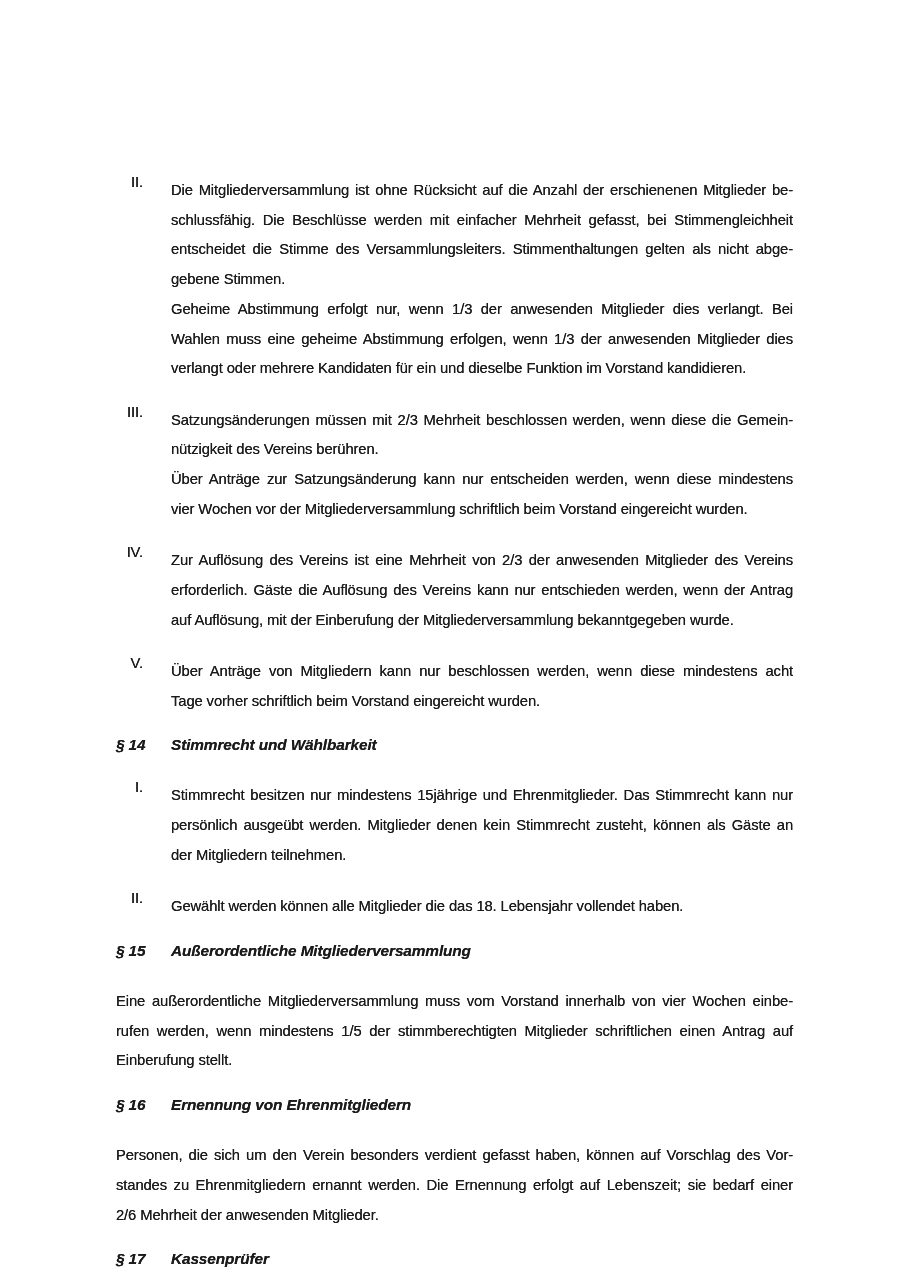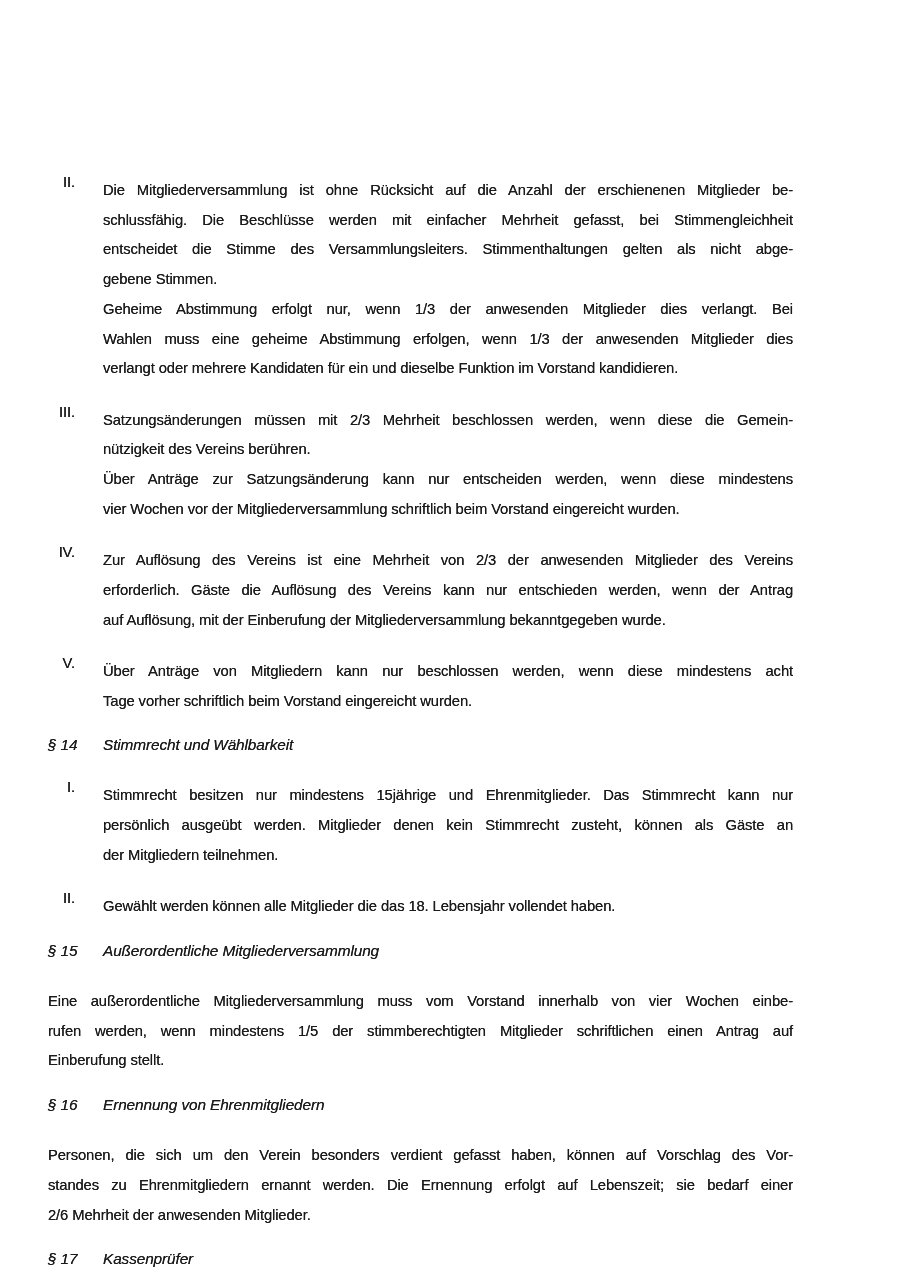--- a/index.html
+++ b/index.html
@@ -6,21 +6,21 @@
     margin: 0;
     padding: 0;
     background: #ffffff;
   }
   .page {
     position: relative;
     box-sizing: border-box;
     width: 900px;
     height: 1273px;
     background: #ffffff;
-    padding: 172px 107px 0 48px;
+    padding: 172px 107px 0 116px;
     font-family: "Liberation Sans", sans-serif;
     font-size: 14.8px;
     line-height: 21.7px;
     letter-spacing: -0.12px;
     color: #1b1b1b;
     text-shadow: 0 0 0.35px #2a2a2a;
     overflow: hidden;
   }
   .block {
     display: flex;
@@ -42,21 +42,21 @@
   .line {
     text-align: justify;
     text-align-last: justify;
     white-space: normal;
     margin-top: 8px;
   }
   .bodytext .line:last-child {
     text-align-last: left;
   }
   .heading {
-    font-weight: normal;
+    font-weight: bold;
     font-style: italic;
     font-size: 15.4px;
   }
   .heading .marker {
     text-align: left;
     padding-right: 0;
   }
 </style>
 </head>
 <body>

